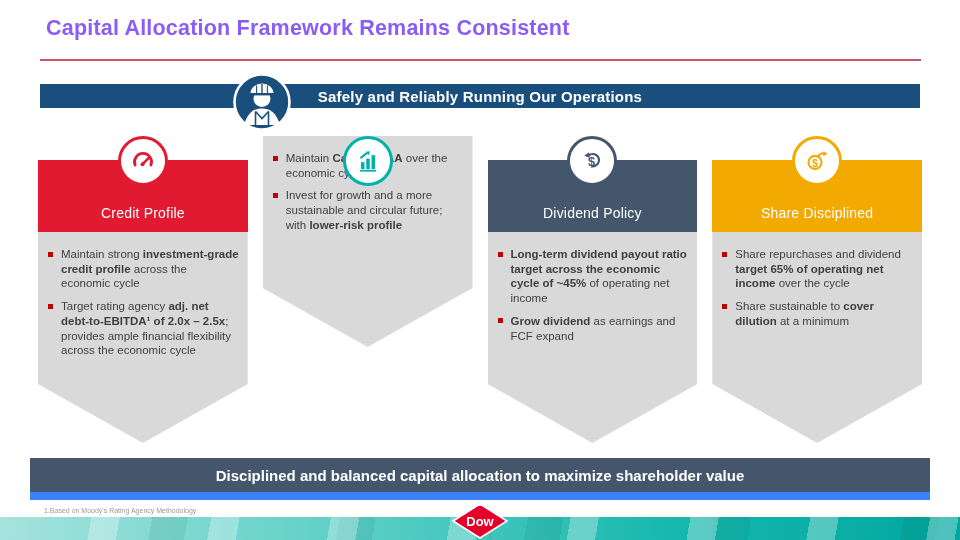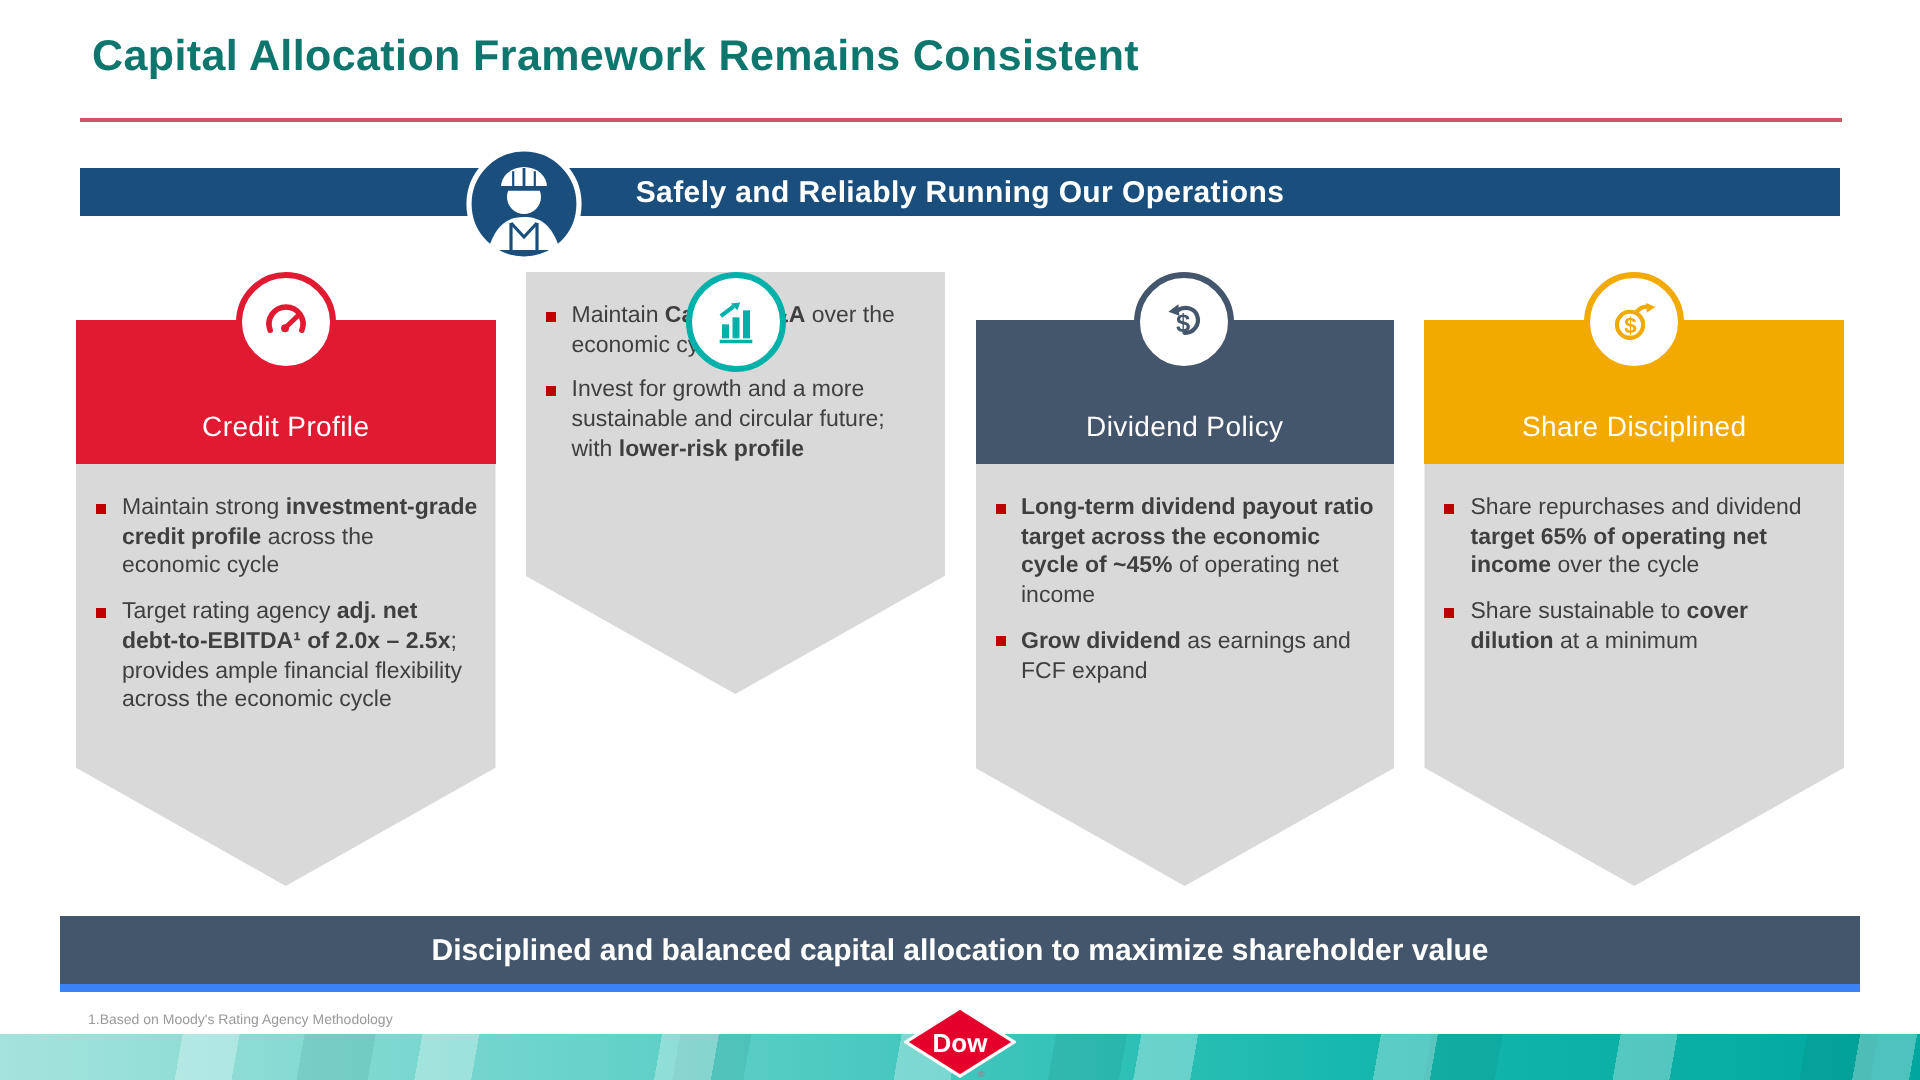--- a/index.html
+++ b/index.html
@@ -3,21 +3,21 @@
 <meta charset="utf-8">
 <style>
   html,body{margin:0;padding:0;background:#e8e8e8;}
   #slide{
     position:relative;width:960px;height:540px;background:#ffffff;
     font-family:"Liberation Sans", sans-serif;overflow:hidden;margin:0 auto;
   }
   
   .title{
     position:absolute;left:46px;top:16px;width:870px;
-    font-size:21.5px;font-weight:bold;color:#0f766e;letter-spacing:.2px;
+    font-size:21.5px;font-weight:bold;color:#8b5cf6;letter-spacing:.2px;
   }
   .title-rule{
     position:absolute;left:40px;top:59px;width:881px;height:2px;
     background:var(--rule,#ca5668);
   }
   
   .top-banner{
     position:absolute;left:40px;top:84px;width:880px;height:24px;
     background:var(--bg,#1a4e7d);
     display:flex;align-items:center;justify-content:center;
@@ -56,21 +56,21 @@
   }
   .col-body li::before{
     content:"";position:absolute;left:3px;top:4.5px;width:5px;height:5px;
     background:#c00000;
   }
   .col-body li .b{font-weight:bold;}
   
   .bottom-banner{
     position:absolute;left:30px;top:458px;width:900px;height:34px;
     background:var(--bg,#44566c);
-    border-bottom:4px solid #3b82f6;box-sizing:content-box;
+    border-bottom:8px solid #3b82f6;box-sizing:content-box;
     display:flex;align-items:center;justify-content:center;
   }
   .bottom-banner .label{color:#fff;font-weight:bold;font-size:15px;}
   
   .footnote{
     position:absolute;left:44px;top:507px;font-size:7px;color:#9a9a9a;
   }
   
   .footer-band{
     position:absolute;left:0;top:517px;width:960px;height:23px;

